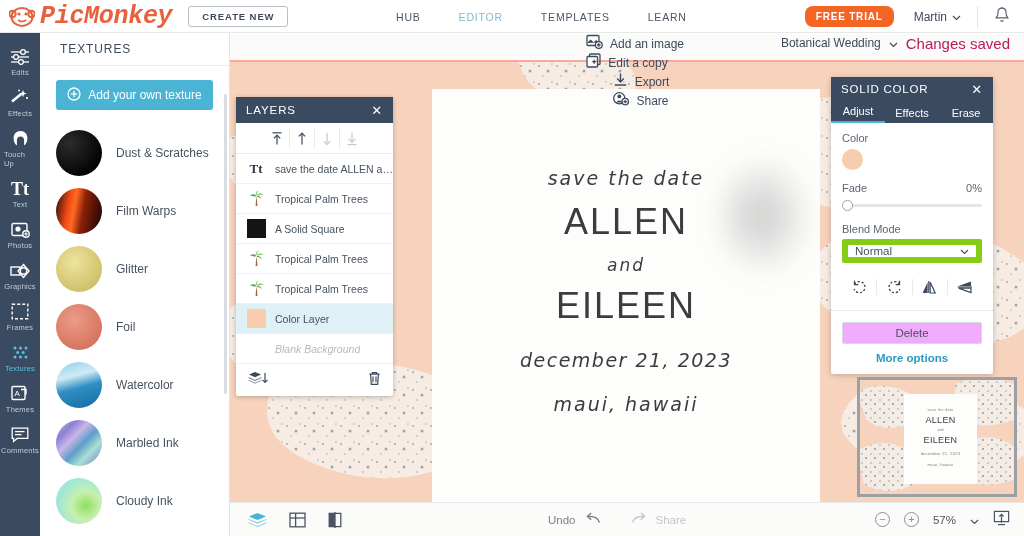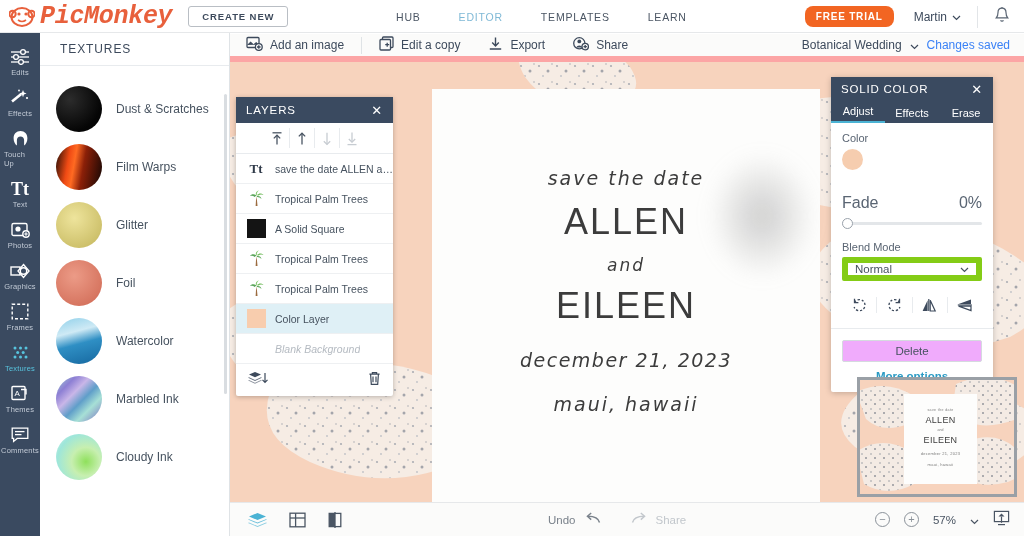--- a/index.html
+++ b/index.html
@@ -145,22 +145,22 @@
   .sp-head { height: 24px; background: #3a4a60; color: #fff; display: flex;
              align-items: center; justify-content: space-between; padding: 0 10px;
              font-size: 11.5px; letter-spacing: 0.8px; }
   .sp-tabs { height: 22px; background: #3a4a60; display: flex; align-items: flex-end; }
   .sp-tab { flex: 1; text-align: center; font-size: 11px; color: #ffffff;
             padding-bottom: 4px; cursor: pointer; }
   .sp-tab.active { border-bottom: 2px solid #4bb3d4; }
   .sp-body { padding: 9px 11px 10px; }
   .sp-label { font-size: 11px; color: #5a6573; margin-bottom: 5px; }
   .color-dot { width: 21px; height: 21px; border-radius: 50%; cursor: pointer; }
-  .fade-row { display: flex; justify-content: space-between; margin-top: 24px;
-              font-size: 16px; color: #5a6573; }
+  .fade-row { display: flex; justify-content: space-between; margin-top: 12px;
+              font-size: 11px; color: #5a6573; }
   .slider { margin-top: 5px; height: 12px; position: relative; cursor: pointer; }
   .slider-track { position: absolute; left: 0; right: 0; top: 5px; height: 3px;
                   background: #e3e6e9; border-radius: 2px; }
   .slider-knob { position: absolute; left: 0; top: 1px; width: 11px; height: 11px;
                  border-radius: 50%; background: #fff; border: 1px solid #9aa2ab; }
   .bm-label { font-size: 11px; color: #5a6573; margin-top: 12px; }
   .bm-select { margin-top: 4px; height: 24px; border: 6px solid #84cc16; border-radius: 2px;
                display: flex; align-items: center; justify-content: space-between;
                padding: 0 7px; font-size: 11.5px; color: #46525f; cursor: pointer; }
   .xform-row { margin-top: 11px; display: flex; align-items: center; height: 26px; }
@@ -359,20 +359,30 @@
             <line x1="4" y1="7.6" x2="10.5" y2="7.6"></line>
         </svg>
       </span>
       <span class="rail-label">Comments</span>
     </div>
   </div>
 
   <div class="texpanel">
     <div class="texpanel-head">TEXTURES</div>
     <div class="tex-body">
+      <div class="add-texture">
+        <span>
+          <svg width="14" height="14" viewBox="0 0 14 14" fill="none" stroke="#fff" stroke-width="1.3">
+            <circle cx="7" cy="7" r="6"></circle>
+              <line x1="7" y1="3.8" x2="7" y2="10.2"></line>
+              <line x1="3.8" y1="7" x2="10.2" y2="7"></line>
+          </svg>
+        </span>
+        <span>Add your own texture</span>
+      </div>
 
       <div class="tex-item">
         <span class="tex-swatch" style="background:radial-gradient(circle at 30% 30%,#2c2c2c,#050505 70%);"></span>
         <span class="tex-name">Dust &amp; Scratches</span>
       </div>
       <div class="tex-item">
         <span class="tex-swatch" style="background:linear-gradient(100deg,#1a0b05 0%,#ef4a14 28%,#ff6a22 40%,#8c2008 58%,#120604 100%);"></span>
         <span class="tex-name">Film Warps</span>
       </div>
       <div class="tex-item">
@@ -432,21 +442,21 @@
     <div class="art-text">
       <div class="script t-save">save the date</div>
       <div class="t-allen">ALLEN</div>
       <div class="script t-and">and</div>
       <div class="t-eileen">EILEEN</div>
       <div class="script t-date">december 21, 2023</div>
       <div class="script t-place">maui, hawaii</div>
     </div>
   </div>
 
-  <div style="position:absolute;left:230px;top:34px;width:794px;height:28px;background:#fbfbfa;border-bottom:6px solid #fca5a5;display:flex;align-items:center;">
+  <div style="position:absolute;left:230px;top:34px;width:794px;height:28px;background:#fbfbfa;border-bottom:2px solid #fca5a5;display:flex;align-items:center;flex-direction:column;">
     <div style="display:flex;align-items:center;gap:7px;padding-left:16px;cursor:pointer;">
       <span>
         <svg width="17" height="15" viewBox="0 0 17 15" fill="none" stroke="#3d4a5c" stroke-width="1.3">
           <rect x="1" y="1.5" width="12" height="10" rx="1"></rect>
           <path d="M1 9l3.6-3.4 3 2.6 2.6-2.3 2.8 2.6" fill="#3d4a5c" stroke="none"></path>
           <circle cx="12.8" cy="11" r="3.4" fill="#fbfbfa"></circle>
           <path d="M12.8 9.2v3.6M11 11h3.6"></path>
         </svg>
       </span>
       <span style="font-size:12px;color:#3d4a5c;">Add an image</span>
@@ -482,21 +492,21 @@
       </span>
       <span style="font-size:12px;color:#3d4a5c;">Share</span>
     </div>
     <div style="position:absolute;right:14px;display:flex;align-items:center;gap:8px;">
       <span style="font-size:12px;color:#3d4a5c;cursor:pointer;">Botanical Wedding</span>
       <span>
         <svg width="9" height="6" viewBox="0 0 9 6">
             <path d="M1 1l3.5 3.5L8 1" fill="none" stroke="#3d4a5c" stroke-width="1.2"></path>
           </svg>
       </span>
-      <span style="font-size:12px;color:#3b82f6;">Changes saved</span>
+      <span style="font-size:15px;color:#be185d;">Changes saved</span>
     </div>
   </div>
 
   <div class="layers">
     <div class="layers-head">
       <span>LAYERS</span>
       <span class="layers-close">✕</span>
     </div>
     <div class="layers-tools">
       <span class="ltool">

